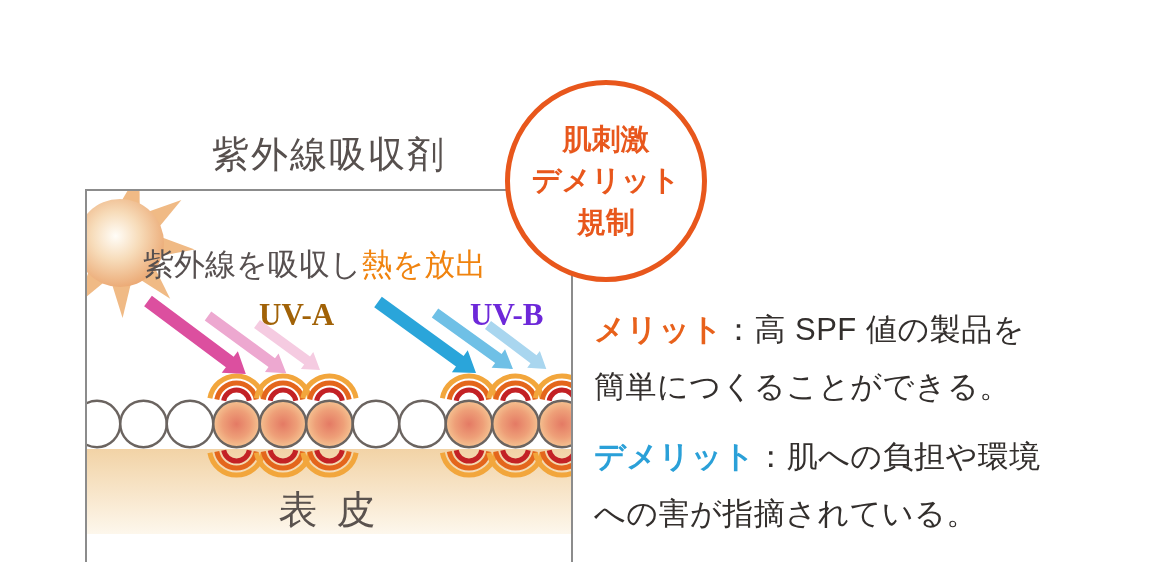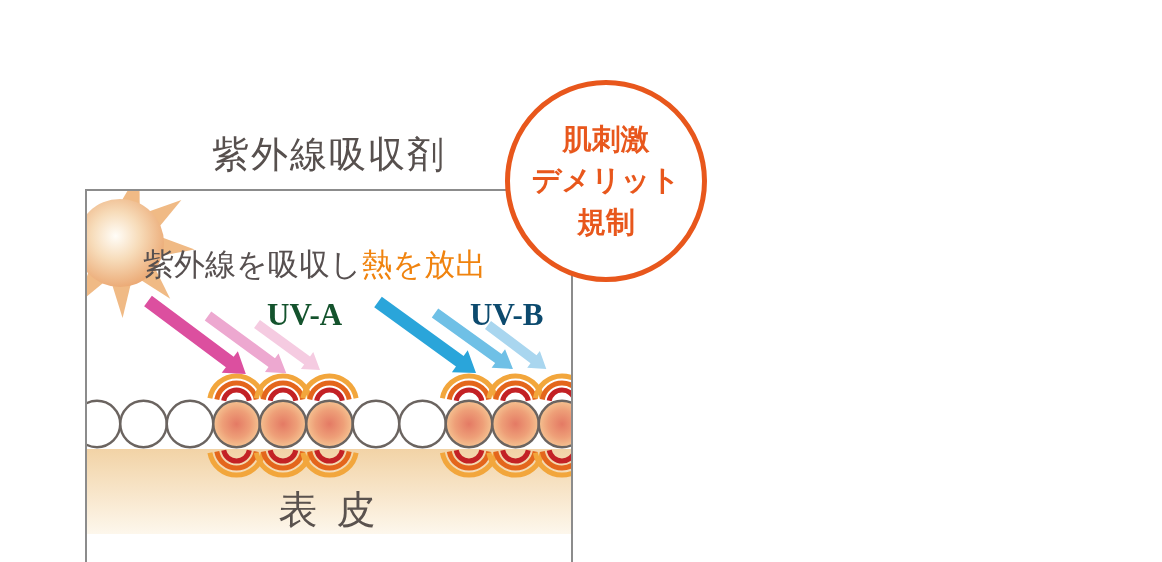--- a/index.html
+++ b/index.html
@@ -20,22 +20,22 @@
   .caption {
     position:absolute; left:56px; top:56px; font-size:31px; line-height:1.15;
     white-space:nowrap;
   }
   .caption .gray { color:#575050; }
   .caption .orange { color:#f0830e; }
   .uv-label {
     position:absolute; top:106px; font-family:"Liberation Serif", serif;
     font-weight:bold; font-size:31px; white-space:nowrap;
   }
-  .uv-a { left:180px; color:#14532d; }
-  .uv-b { left:383px; color:#0c4a6e; }
+  .uv-a { left:172px; color:#a16207; }
+  .uv-b { left:383px; color:#6d28d9; }
   .skin-label {
     position:absolute; left:0; right:0; top:292px; text-align:center;
     font-size:39px; color:#5a524e; letter-spacing:4px;
   }
   .badge {
     position:absolute; left:505px; top:36px; width:202px; height:202px;
     border:5px solid #e8571c; border-radius:50%; background:#ffffff;
     display:flex; flex-direction:column; align-items:center; justify-content:center;
     text-align:center; z-index:5;
   }
@@ -155,15 +155,23 @@
     <div class="uv-label uv-b">UV-B</div>
     <div class="skin-label">表 皮</div>
   </div>
 
   <div class="badge">
     <div class="badge-line">肌刺激</div>
     <div class="badge-line">デメリット</div>
     <div class="badge-line">規制</div>
   </div>
 
+  <div class="note note-merit">
+    <div class="note-line"><span class="lead">メリット</span><span>：高 SPF 値の製品を</span></div>
+    <div class="note-line">簡単につくることができる。</div>
+  </div>
 
+  <div class="note note-demerit">
+    <div class="note-line"><span class="lead">デメリット</span><span>：肌への負担や環境</span></div>
+    <div class="note-line">への害が指摘されている。</div>
+  </div>
 
 </div>
 
 </body></html>

